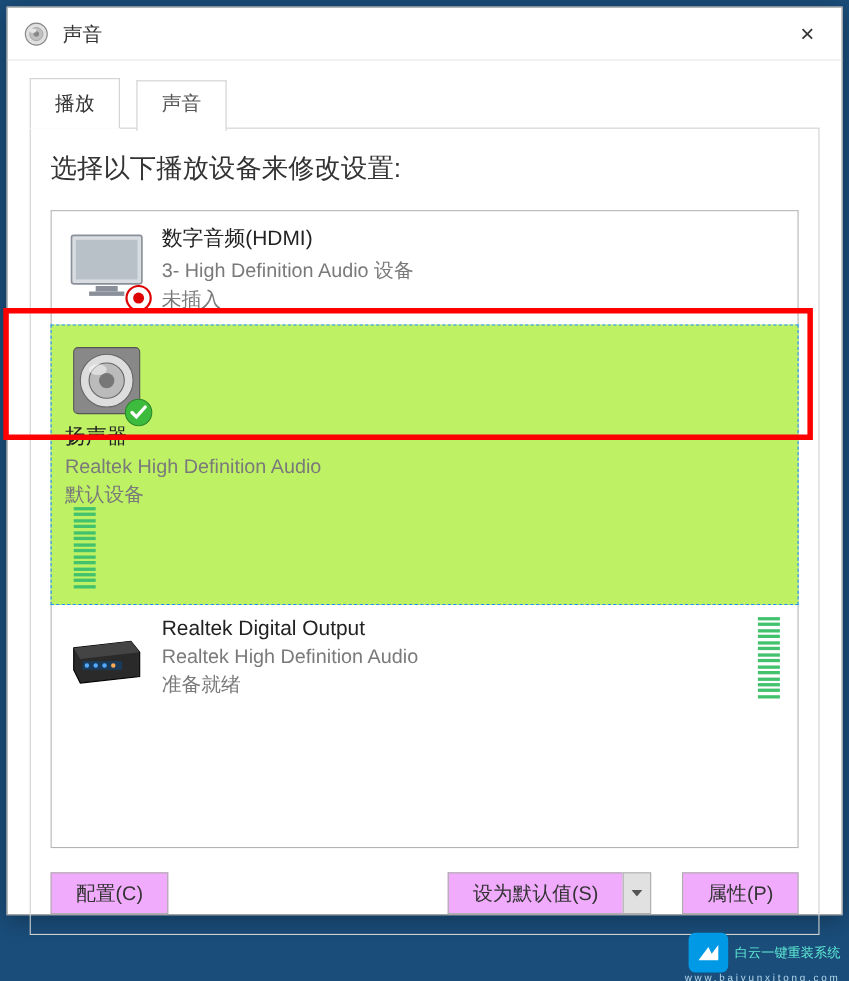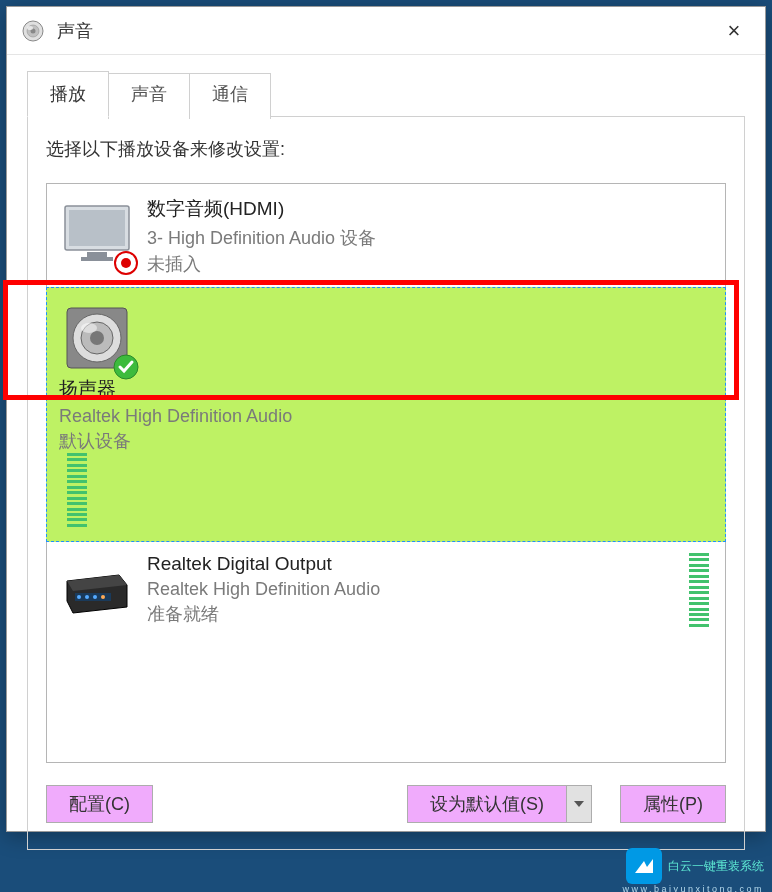--- a/index.html
+++ b/index.html
@@ -49,20 +49,21 @@
   cursor: pointer;
 }
 .content {
   padding: 16px 20px 14px 20px;
   position: relative;
 }
 .tabs {
   display: flex;
   position: relative;
   z-index: 2;
+  gap: 16px;
 }
 .tab {
   padding: 10px 22px;
   font-size: 18px;
   color: #333;
   border: 1px solid #d0d0d0;
   border-bottom: none;
   background: #fff;
   margin-right: -1px;
   cursor: pointer;
@@ -82,21 +83,21 @@
   color: #555;
 }
 .tab-panel {
   border: 1px solid #d0d0d0;
   margin-top: -1px;
   padding: 20px 18px 16px 18px;
   position: relative;
   height: 734px;
 }
 .instruction {
-  font-size: 18px;
+  font-size: 24px;
   color: #333;
   margin-bottom: 22px;
 }
 .device-list {
   border: 1px solid #b5b5b5;
   background: #fff;
   height: 580px;
   position: relative;
 }
 .device-item {
@@ -241,21 +242,20 @@
       </svg>
     </span>
     <span class="titlebar-title">声音</span>
     <span class="titlebar-close">×</span>
   </div>
 
   <div class="content">
     <div class="tabs">
       <div class="tab active">播放</div>
       <div class="tab">声音</div>
-      <div class="tab">通信</div>
     </div>
 
     <div class="tab-panel">
       <div class="instruction">选择以下播放设备来修改设置:</div>
 
       <div class="device-list">
 
         <div class="device-item">
           <div class="device-icon-wrap">
             <svg viewBox="0 0 76 76" width="76" height="76">

